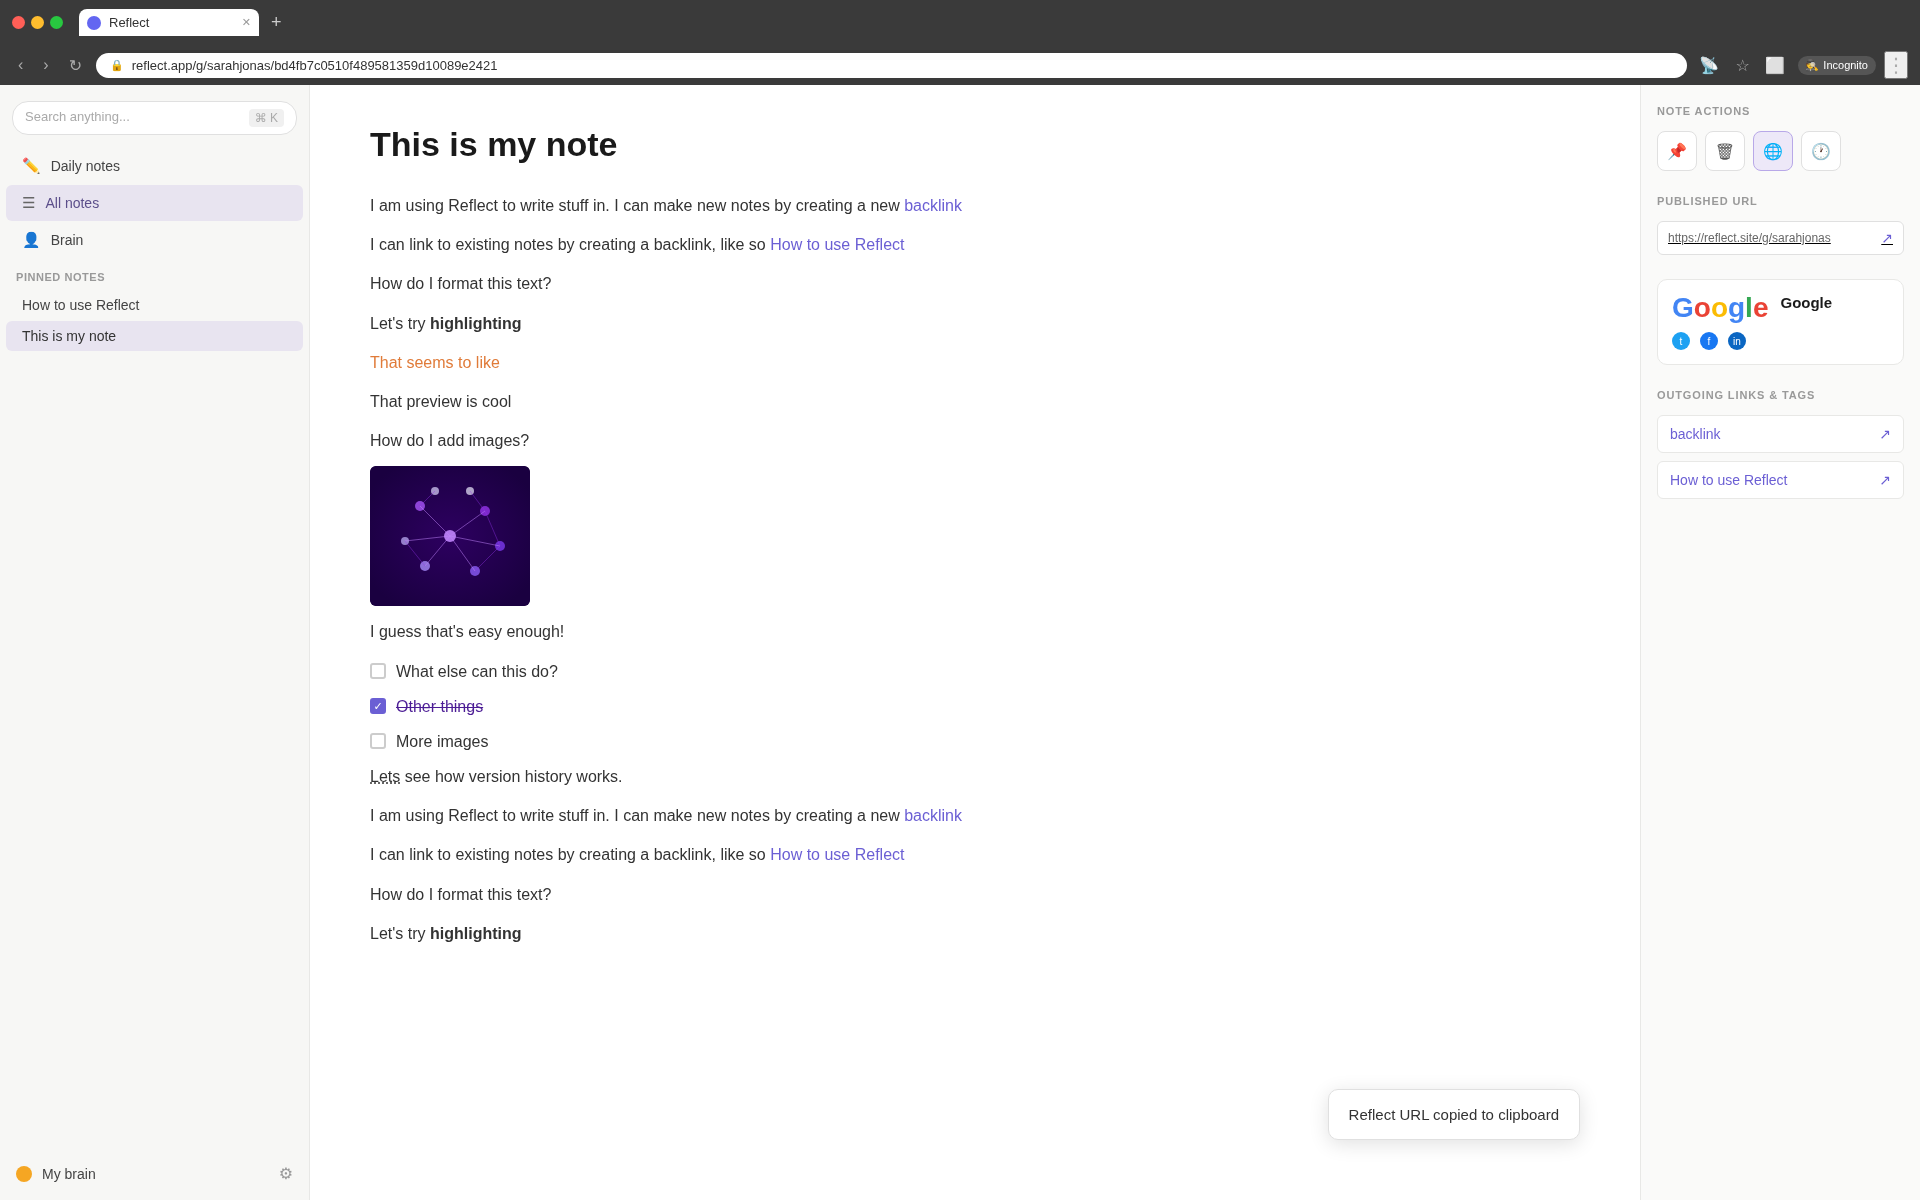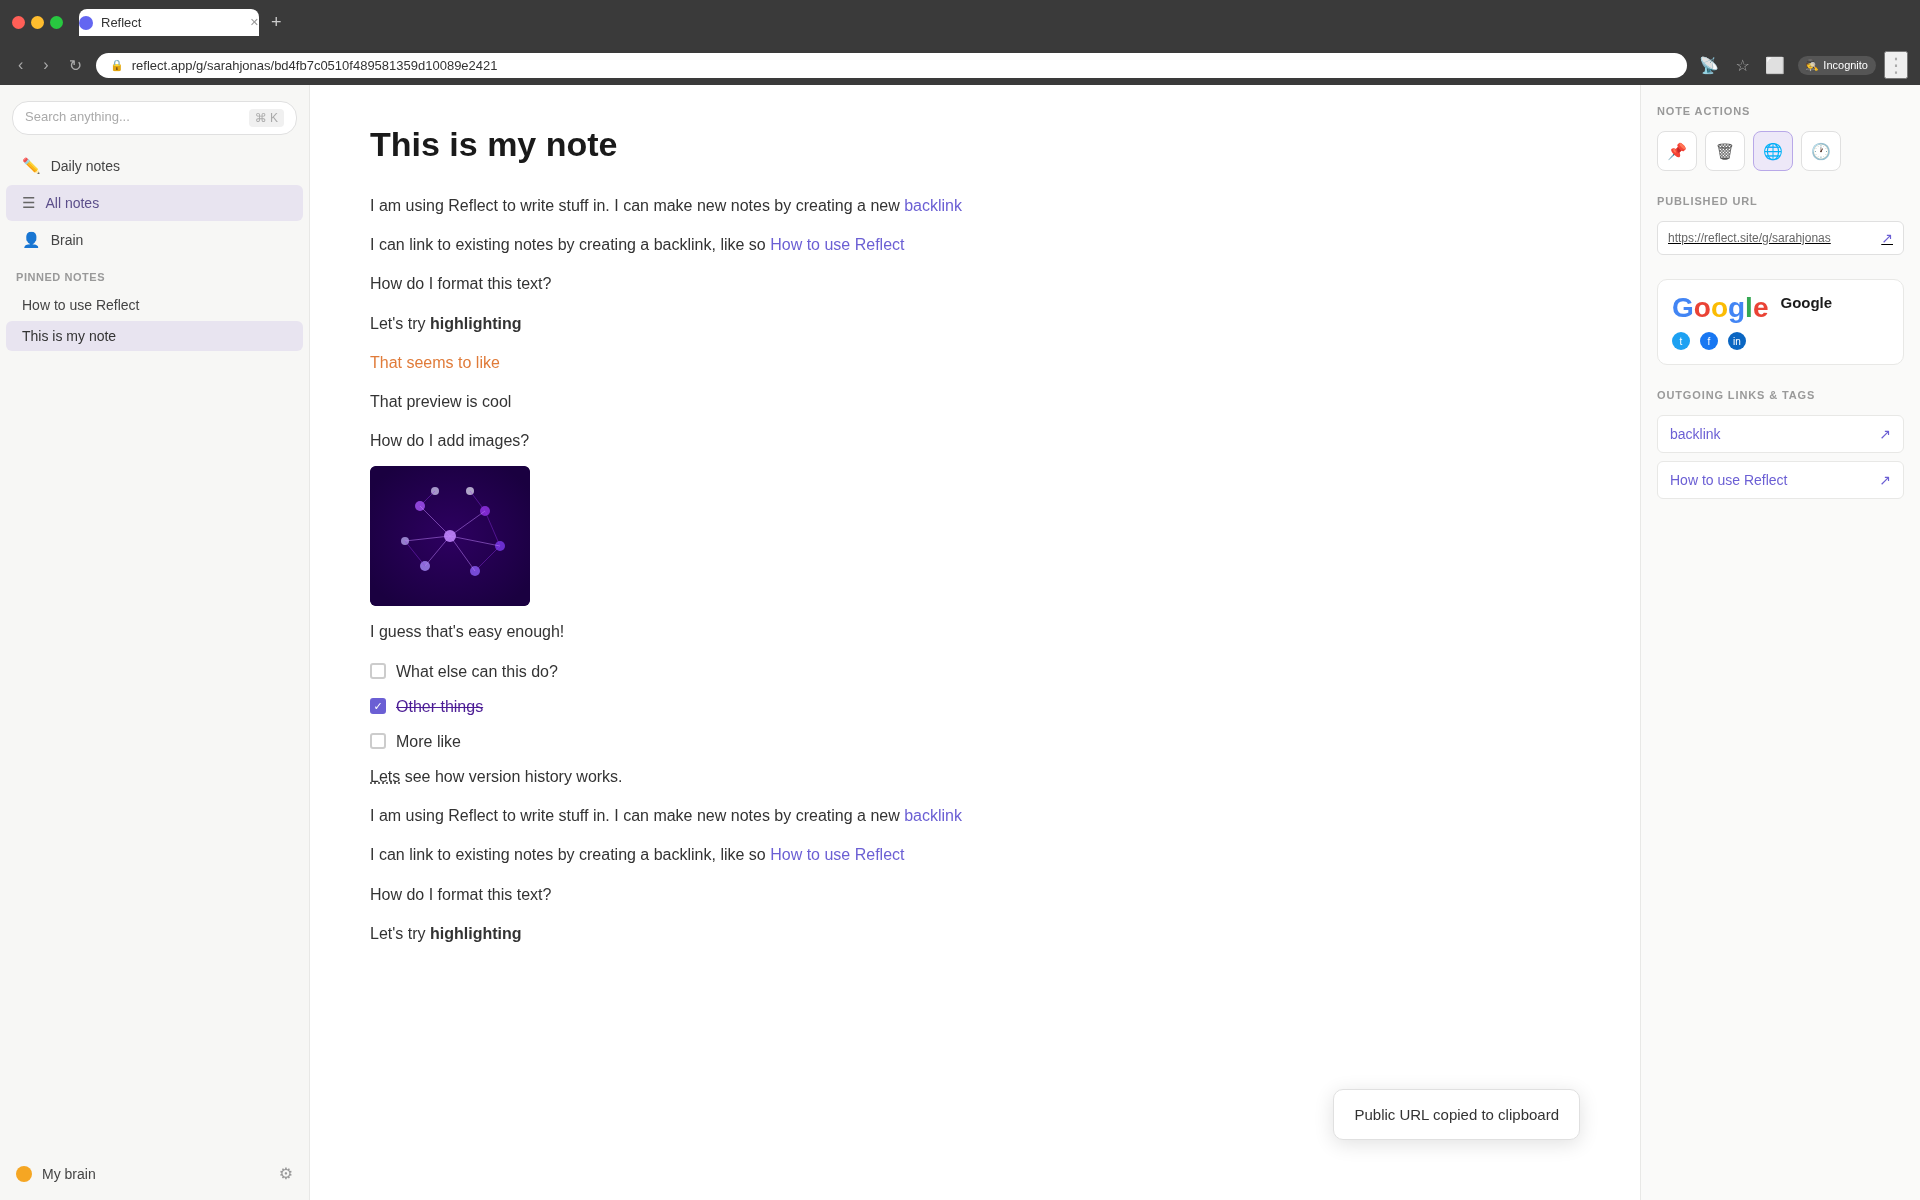--- a/index.html
+++ b/index.html
@@ -7,21 +7,21 @@
 
     
     .browser-chrome { background: #2c2c2c; width: 100%; }
     .browser-titlebar { display: flex; align-items: center; padding: 8px 12px; gap: 8px; background: #3a3a3a; }
     .traffic-lights { display: flex; gap: 6px; align-items: center; }
     .traffic-light { width: 13px; height: 13px; border-radius: 50%; }
     .traffic-light.red { background: #ff5f57; }
     .traffic-light.yellow { background: #ffbd2e; }
     .traffic-light.green { background: #28c840; }
     .tab-bar { display: flex; align-items: center; gap: 4px; margin-left: 8px; }
-    .tab { display: flex; align-items: center; gap: 8px; background: #fff; border-radius: 8px 8px 0 0; padding: 6px 0; font-size: 13px; color: #333; min-width: 180px; }
+    .tab { display: flex; align-items: center; gap: 8px; background: #fff; border-radius: 8px 8px 0 0; padding: 6px 8px; font-size: 13px; color: #333; min-width: 180px; }
     .tab-favicon { width: 14px; height: 14px; background: #6366f1; border-radius: 50%; }
     .tab-close { color: #999; font-size: 11px; cursor: pointer; margin-left: auto; }
     .new-tab { color: #ccc; font-size: 18px; background: none; border: none; cursor: pointer; padding: 4px 8px; }
     .browser-toolbar { display: flex; align-items: center; gap: 8px; padding: 6px 12px; background: #3a3a3a; }
     .nav-btn { background: none; border: none; color: #aaa; font-size: 16px; cursor: pointer; padding: 4px 6px; }
     .nav-btn:disabled { color: #555; }
     .address-bar { flex: 1; background: #fff; border-radius: 20px; padding: 5px 14px; font-size: 13px; color: #333; display: flex; align-items: center; gap: 8px; }
     .address-lock { color: #666; font-size: 11px; }
     .address-text { color: #333; font-size: 13px; }
     .browser-actions { display: flex; gap: 8px; align-items: center; }
@@ -232,21 +232,21 @@
       <div class="checklist-item">
         <div class="checkbox"></div>
         <span>What else can this do?</span>
       </div>
       <div class="checklist-item">
         <div class="checkbox checked"></div>
         <span class="checked-label">Other things</span>
       </div>
       <div class="checklist-item">
         <div class="checkbox"></div>
-        <span>More like</span>
+        <span>More images</span>
       </div>
 
       <p><span class="underline-dotted">Lets</span> see how version history works.</p>
       <p>
         I am using Reflect to write stuff in. I can make new notes by creating a new <a class="note-link">backlink</a>
       </p>
       <p>
         I can link to existing notes by creating a backlink, like so <a class="note-link">How to use Reflect</a>
       </p>
       <p>How do I format this text?</p>
@@ -303,14 +303,14 @@
       </div>
       <div class="outgoing-link-item">
         <span class="outgoing-link-text">How to use Reflect</span>
         <span class="outgoing-link-arrow">↗</span>
       </div>
     </div>
   </div>
 </div>
 
 <div class="toast">
-  <span>Public URL copied to clipboard</span>
+  <span>Reflect URL copied to clipboard</span>
 </div>
 
 </body></html>

